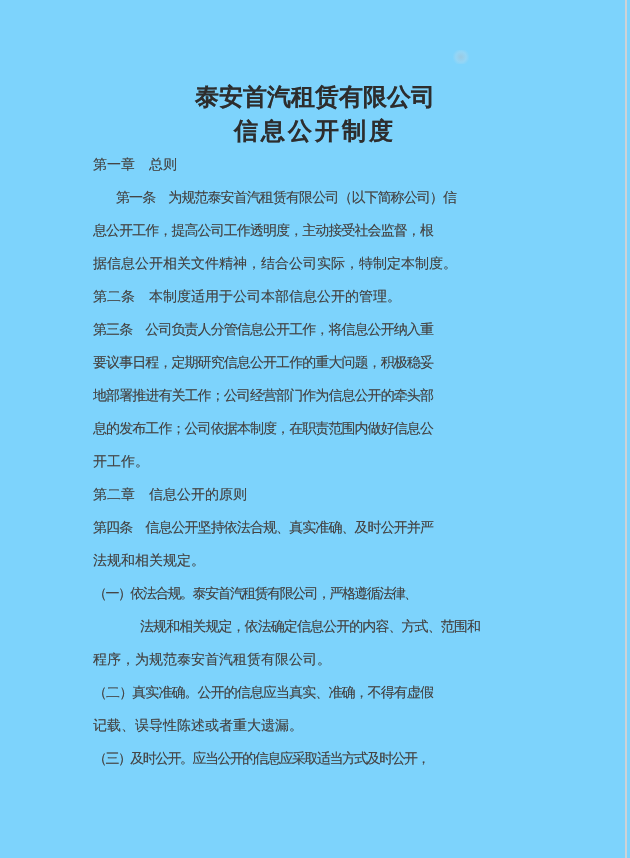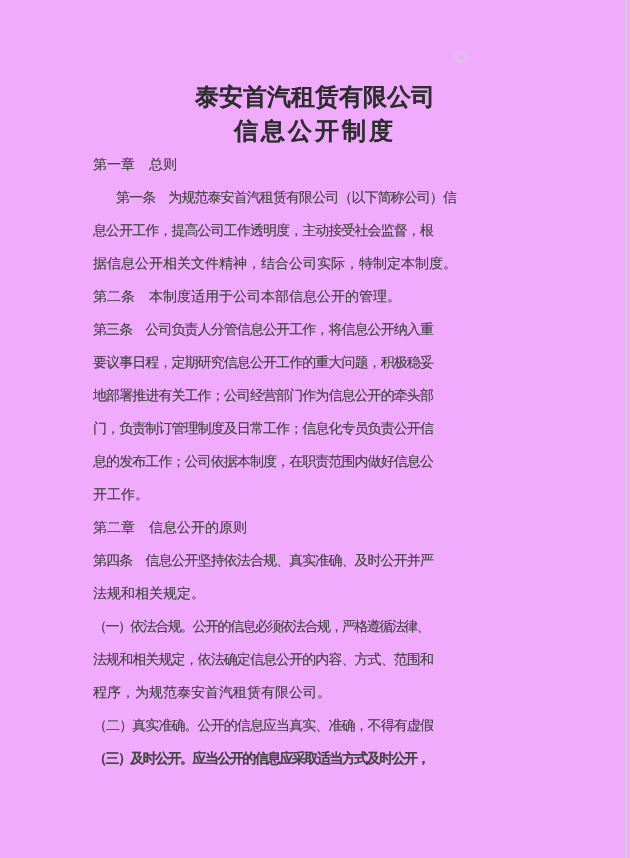--- a/index.html
+++ b/index.html
@@ -4,21 +4,21 @@
 <style>
   html, body {
     margin: 0;
     padding: 0;
     background: #ffffff;
   }
   .page {
     position: relative;
     width: 630px;
     height: 858px;
-    background: #f0abfc;
+    background: #7dd3fc;
     overflow: hidden;
     font-family: "Liberation Serif", "DejaVu Serif", serif;
   }
   
   .edge-line {
     position: absolute;
     top: 0;
     bottom: 0;
     left: 625px;
     width: 2px;
@@ -79,26 +79,26 @@
 
     <div class="doc-body" id="doc-body">
         <div class="line chapter"><span>第一章　总则</span></div>
         <div class="line article fill" style="letter-spacing: -0.923077px; margin-left: 23px;"><span>第一条　为规范泰安首汽租赁有限公司（以下简称公司）信</span></div>
         <div class="line article fill" style="letter-spacing: -0.923077px;"><span>息公开工作，提高公司工作透明度，主动接受社会监督，根</span></div>
         <div class="line article"><span>据信息公开相关文件精神，结合公司实际，特制定本制度。</span></div>
         <div class="line article"><span>第二条　本制度适用于公司本部信息公开的管理。</span></div>
         <div class="line article fill" style="letter-spacing: -0.923077px;"><span>第三条　公司负责人分管信息公开工作，将信息公开纳入重</span></div>
         <div class="line article fill" style="letter-spacing: -0.923077px;"><span>要议事日程，定期研究信息公开工作的重大问题，积极稳妥</span></div>
         <div class="line article fill" style="letter-spacing: -0.923077px;"><span>地部署推进有关工作；公司经营部门作为信息公开的牵头部</span></div>
-        <div class="line article fill" style="letter-spacing: -0.923077px;"><span>门，负责制订管理制度及日常工作；信息化专员负责公开信</span></div>
         <div class="line article fill" style="letter-spacing: -0.923077px;"><span>息的发布工作；公司依据本制度，在职责范围内做好信息公</span></div>
         <div class="line article"><span>开工作。</span></div>
         <div class="line chapter"><span>第二章　信息公开的原则</span></div>
         <div class="line article fill" style="letter-spacing: -0.923077px; font-family: Liberation Serif, serif;"><span>第四条　信息公开坚持依法合规、真实准确、及时公开并严</span></div>
         <div class="line article"><span>法规和相关规定。</span></div>
-        <div class="line item fill" style="letter-spacing: -1.55556px;"><span>（一）依法合规。公开的信息必须依法合规，严格遵循法律、</span></div>
-        <div class="line item fill" style="letter-spacing: -0.923077px;"><span>法规和相关规定，依法确定信息公开的内容、方式、范围和</span></div>
+        <div class="line item fill" style="letter-spacing: -1.55556px;"><span>（一）依法合规。泰安首汽租赁有限公司，严格遵循法律、</span></div>
+        <div class="line item fill" style="letter-spacing: -0.923077px; margin-left: 47px;"><span>法规和相关规定，依法确定信息公开的内容、方式、范围和</span></div>
         <div class="line item"><span>程序，为规范泰安首汽租赁有限公司。</span></div>
         <div class="line item fill" style="letter-spacing: -0.923077px;"><span>（二）真实准确。公开的信息应当真实、准确，不得有虚假</span></div>
-        <div class="line item fill" style="letter-spacing: -1.55556px; font-weight: bold;"><span>（三）及时公开。应当公开的信息应采取适当方式及时公开，</span></div>
+        <div class="line item"><span>记载、误导性陈述或者重大遗漏。</span></div>
+        <div class="line item fill" style="letter-spacing: -1.55556px;"><span>（三）及时公开。应当公开的信息应采取适当方式及时公开，</span></div>
       </div>
   </div>
 </div>
 
 </body></html>

